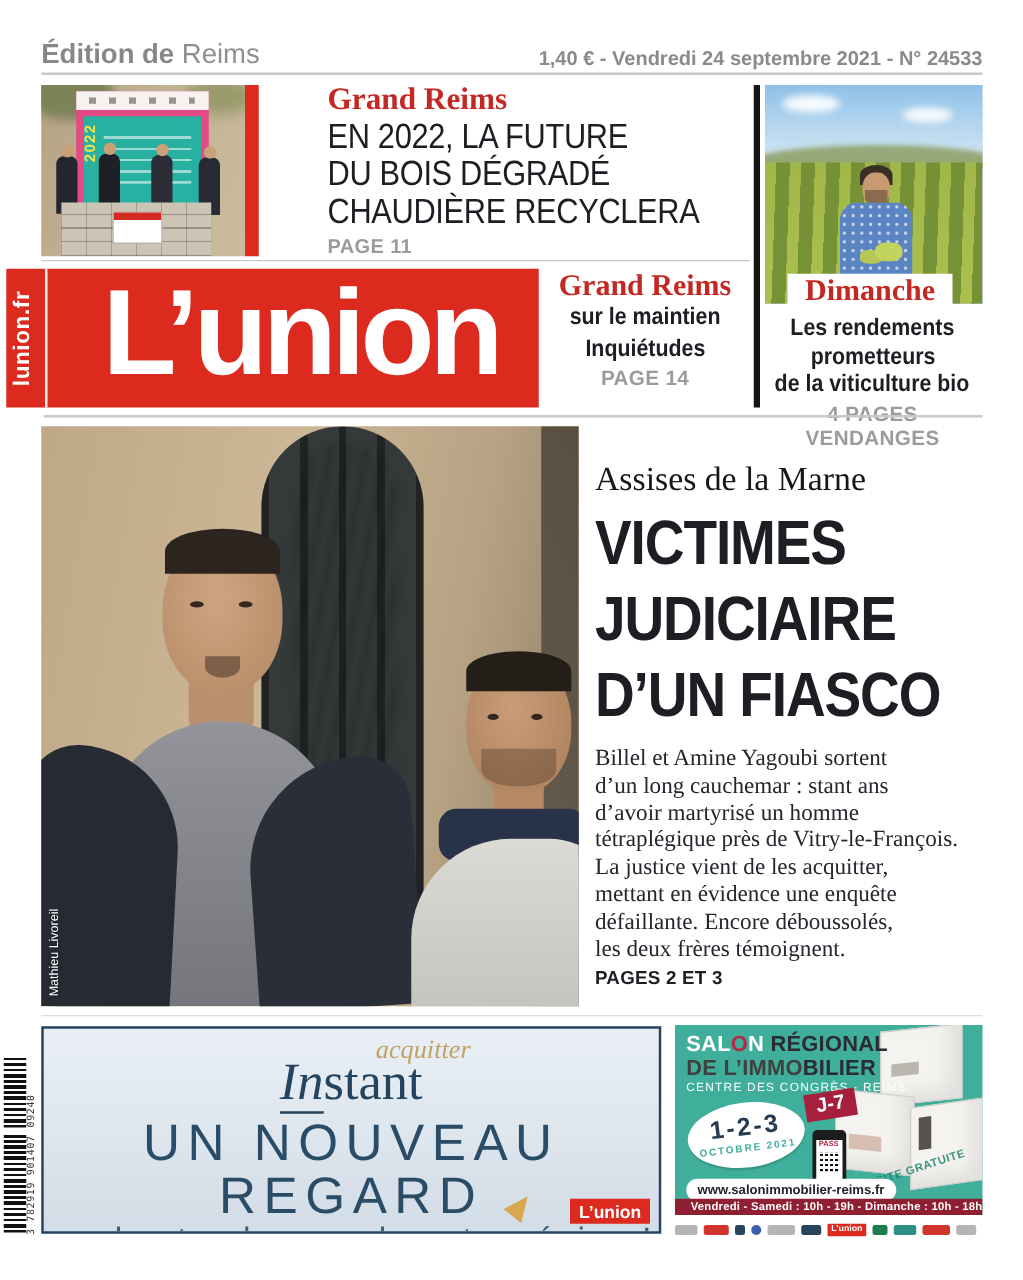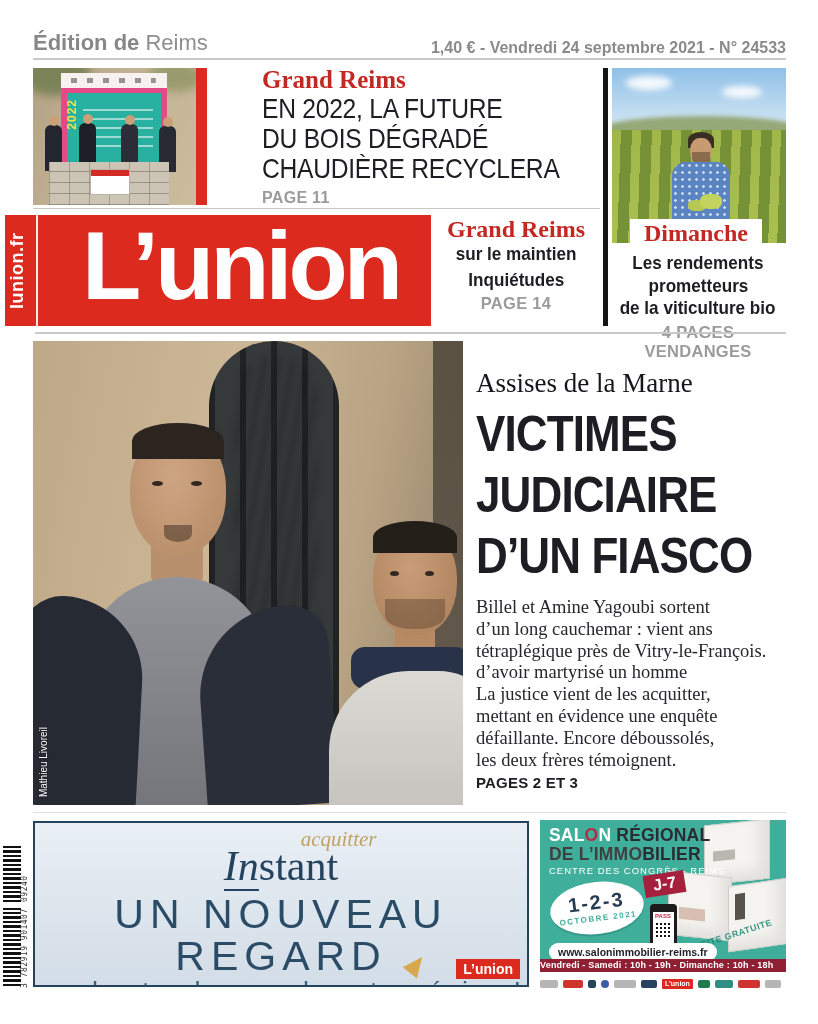--- a/index.html
+++ b/index.html
@@ -156,21 +156,21 @@
      padding:2px 9px;transform:rotate(-9deg);}
   .ar-phone{position:absolute;left:110px;top:84px;width:27px;height:46px;background:#1c1c1c;border-radius:4px;}
   .ar-screen{position:absolute;left:3px;top:8px;width:21px;height:32px;background:#fff;}
   .ar-qr{position:absolute;left:3px;top:10px;width:15px;height:15px;
      background:repeating-linear-gradient(0deg,#111 0 2px,#fff 2px 4px),repeating-linear-gradient(90deg,#111 0 2px,#fff 2px 4px);
      background-blend-mode:lighten;}
   .ar-pass{position:absolute;left:2px;top:1px;font-size:6px;color:#b72746;font-weight:700;}
   .ar-url{position:absolute;left:9px;top:123px;background:#fff;border-radius:9px;padding:3px 9px;
      font-size:10.5px;font-weight:700;color:#20232b;}
   .ar-hours{position:absolute;left:0;bottom:0;width:100%;height:13px;background:#8f1f33;color:#fff;
-     font-size:9px;font-weight:700;text-align:left;line-height:13px;letter-spacing:.2px;}
+     font-size:9px;font-weight:700;text-align:right;line-height:13px;letter-spacing:.2px;}
   .logos{left:540px;top:976px;width:246px;height:16px;display:flex;align-items:center;gap:5px;}
   .plogo{height:8px;border-radius:2px;background:#b5b5b5;}
   .plogo.red{background:#d0342c;} .plogo.blue{background:#3a5fa8;} .plogo.teal{background:#2e8f84;}
   .plogo.navy{background:#27455c;} .plogo.green{background:#1f7a4d;}
   .plogo-lunion{background:#dd2a1f;color:#fff;font-weight:700;font-size:7px;line-height:10px;height:10px;
      padding:0 3px;border-radius:1px;}
 </style>
 </head>
 <body>
 
@@ -268,23 +268,23 @@
     <div class="abs pm-credit">Mathieu Livoreil</div>
   </div>
 
   <div class="abs main-col">
     <div class="m-kicker">Assises de la Marne</div>
     <div class="m-hl"><span class="cond">VICTIMES</span></div>
     <div class="m-hl"><span class="cond">JUDICIAIRE</span></div>
     <div class="m-hl"><span class="cond">D’UN FIASCO</span></div>
     <div class="m-body">
       <div>Billel et Amine Yagoubi sortent</div>
-      <div>d’un long cauchemar : vient ans</div>
+      <div>d’un long cauchemar : stant ans</div>
+      <div>d’avoir martyrisé un homme</div>
       <div>tétraplégique près de Vitry-le-François.</div>
-      <div>d’avoir martyrisé un homme</div>
       <div>La justice vient de les acquitter,</div>
       <div>mettant en évidence une enquête</div>
       <div>défaillante. Encore déboussolés,</div>
       <div>les deux frères témoignent.</div>
     </div>
     <div class="m-pages">PAGES 2 ET 3</div>
   </div>
 
   <div class="abs rule rule3"></div>
 

